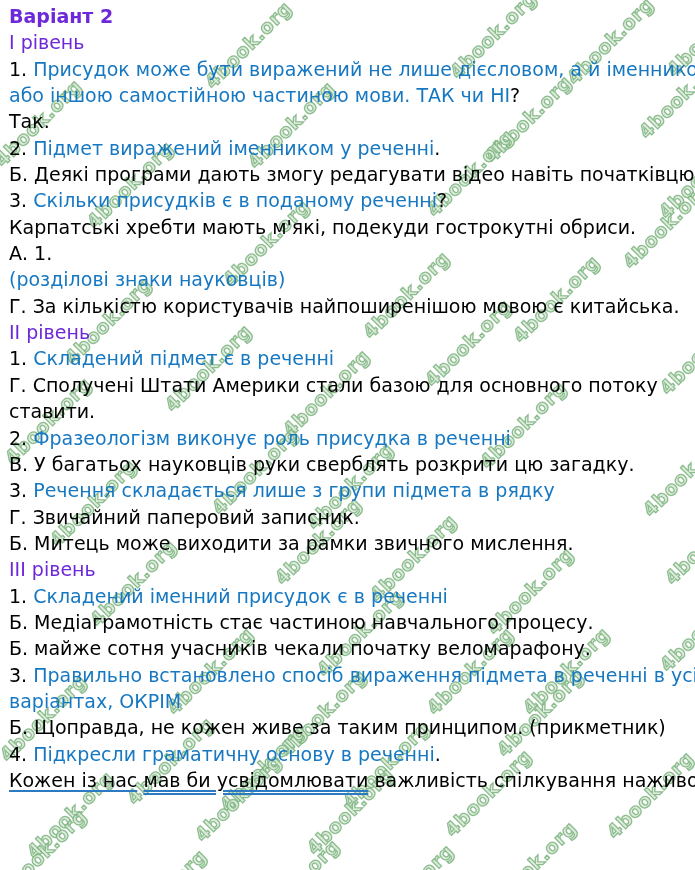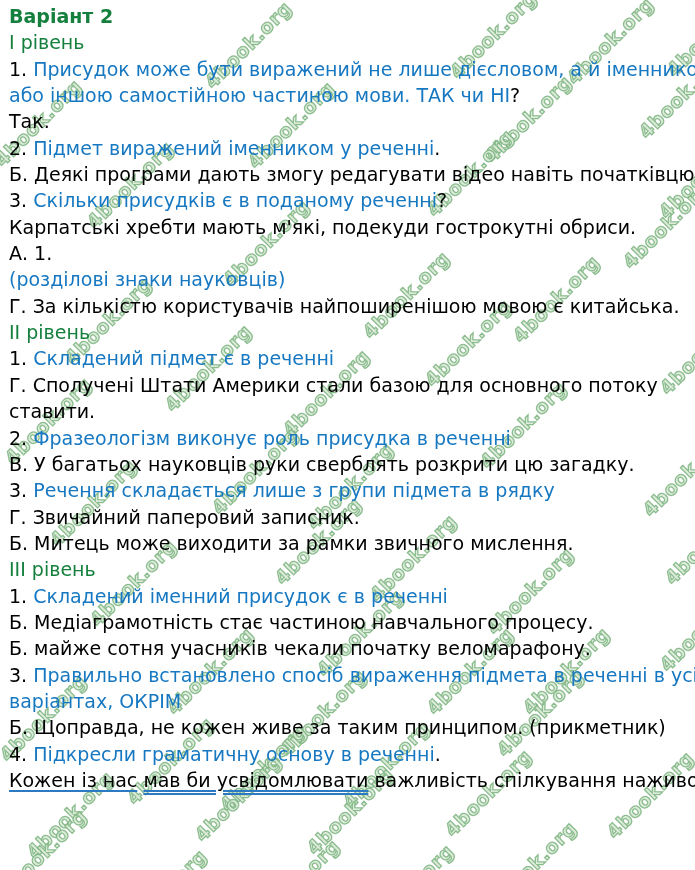--- a/index.html
+++ b/index.html
@@ -29,21 +29,21 @@
     position: relative; z-index: 1;
     padding: 3px 4px 0 9px;
   }
   .line {
     font-size: 19px;
     line-height: 26.35px;
     white-space: nowrap;
     color: #000000;
   }
   .c-blue { color: #1778c2; }
-  .c-red  { color: #15803d; }
+  .c-red  { color: #6d28d9; }
   .bold   { font-weight: bold; }
   .u-single {
     text-decoration: underline;
     text-decoration-color: #2b7ac2;
     text-decoration-thickness: 2px;
     text-underline-offset: 3px;
   }
   .u-double {
     text-decoration: underline;
     text-decoration-style: double;

